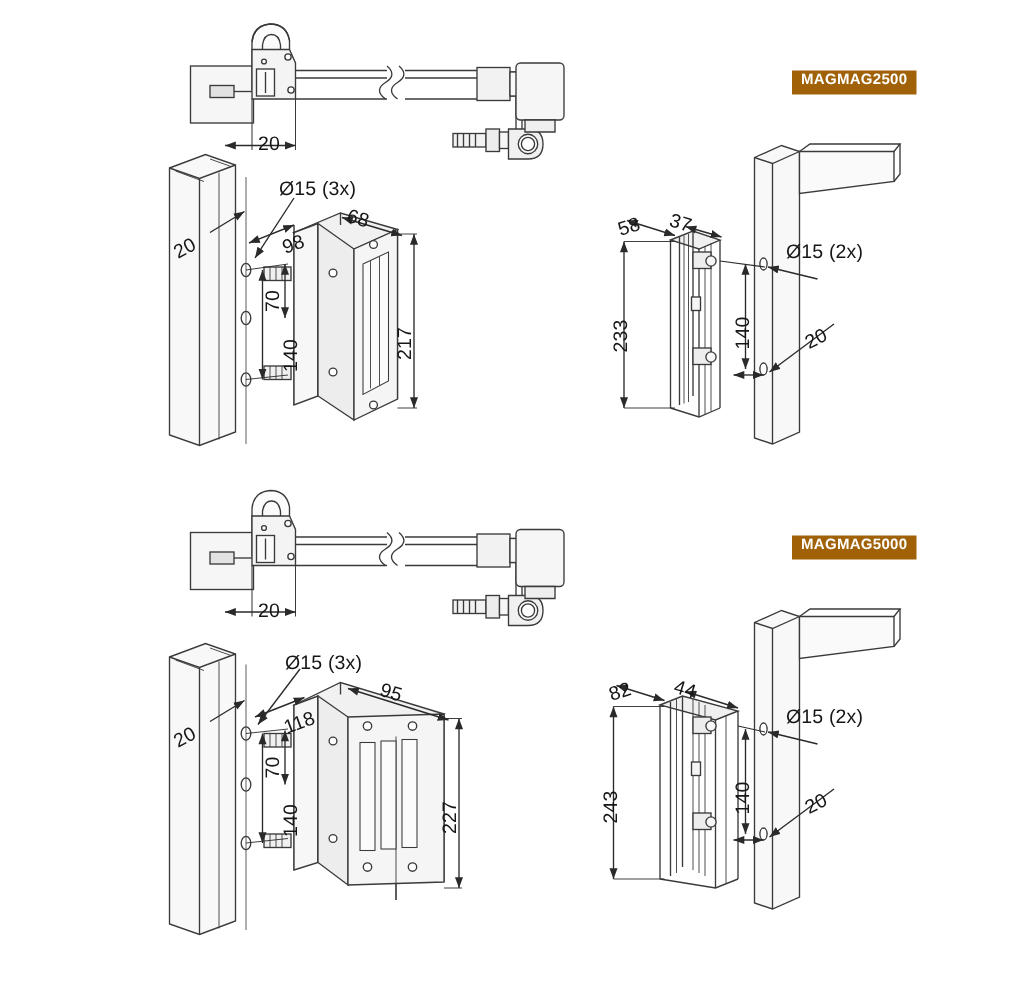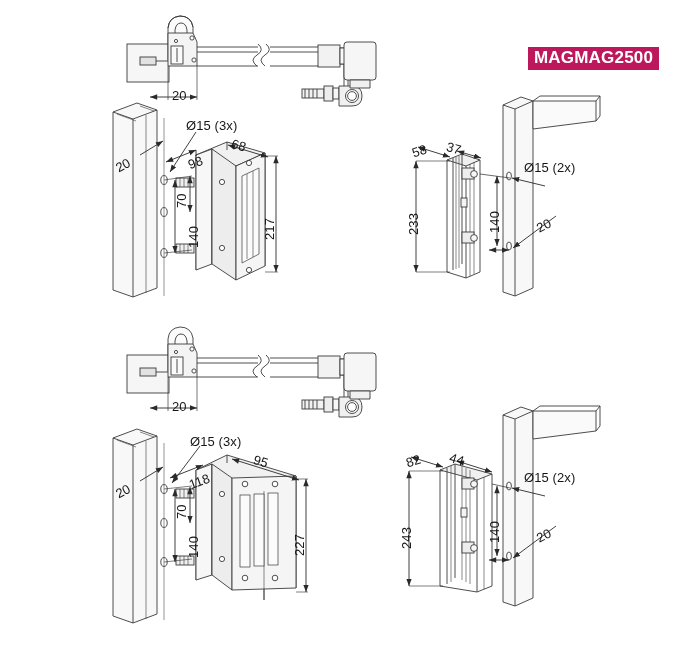--- a/index.html
+++ b/index.html
@@ -3,22 +3,22 @@
 <meta charset="utf-8">
 <title>Technical Drawing</title>
 <style>
   html,body{margin:0;padding:0;background:#ffffff;}
   body{width:686px;height:657px;position:relative;overflow:hidden;
        font-family:"Liberation Sans","DejaVu Sans",sans-serif;color:#1a1a1a;}
   .sheet{position:absolute;left:0;top:0;width:686px;height:657px;}
   svg.dwg{position:absolute;left:0;top:0;width:686px;height:657px;}
 
   
-  .tag{position:absolute;background:#be185d;color:#ffffff;
-       font-size:17px;font-weight:bold;letter-spacing:.2px;
+  .tag{position:absolute;background:#a16207;color:#ffffff;
+       font-size:10px;font-weight:bold;letter-spacing:.2px;
        padding:2px 6px 3px 6px;line-height:1.05;white-space:nowrap;
        font-family:"Liberation Sans","DejaVu Sans",sans-serif;}
   #tag2500{left:528px;top:47px;}
   #tag5000{left:528px;top:357px;}
 
   
   .dim{position:absolute;font-size:13px;font-weight:normal;color:#161616;
        white-space:nowrap;font-family:"Liberation Sans","DejaVu Sans",sans-serif;
        letter-spacing:.1px;}
   .rot90{transform:rotate(-90deg);transform-origin:left top;}
@@ -381,20 +381,21 @@
 
     <path d="M545,496 L512,488" marker-end="url(#ah)"></path>
     <path d="M492,484 L510,488" stroke-width="0.7"></path>
 
     <path d="M556,526 L513,558" marker-end="url(#ah)"></path>
     <line x1="489" y1="560" x2="509" y2="560" marker-start="url(#ahs)" marker-end="url(#ah)"></line>
   </g>
 </svg>
 
 <div class="tag" id="tag2500">MAGMAG2500</div>
+<div class="tag" id="tag5000">MAGMAG5000</div>
 
 <div class="dim" style="left:172px;top:88px;">20</div>
 
 <div class="dim rot28" style="left:113px;top:162px;">20</div>
 
 <div class="dim" style="left:186px;top:118px;">Ø15 (3x)</div>
 
 <div class="dim rot20" style="left:186px;top:158px;">98</div>
 
 <div class="dim rotn18" style="left:234px;top:136px;transform:rotate(17deg);transform-origin:left top;">68</div>

